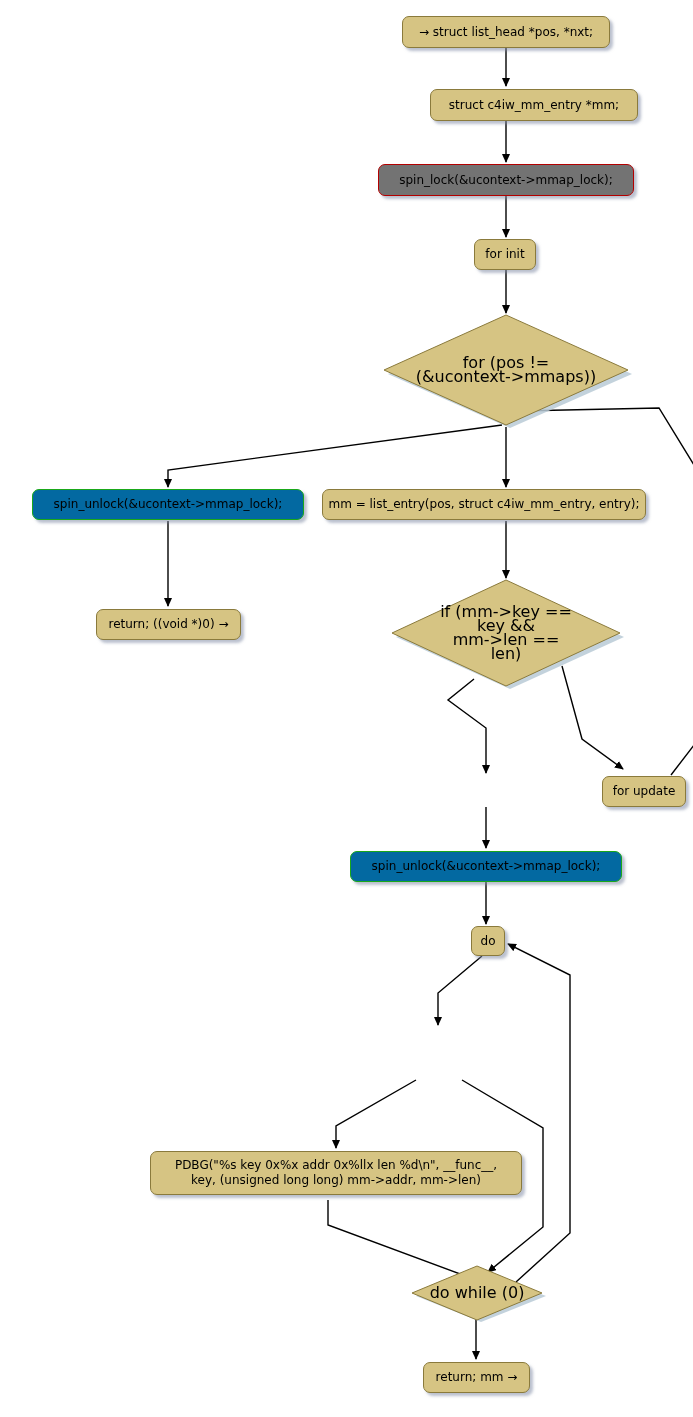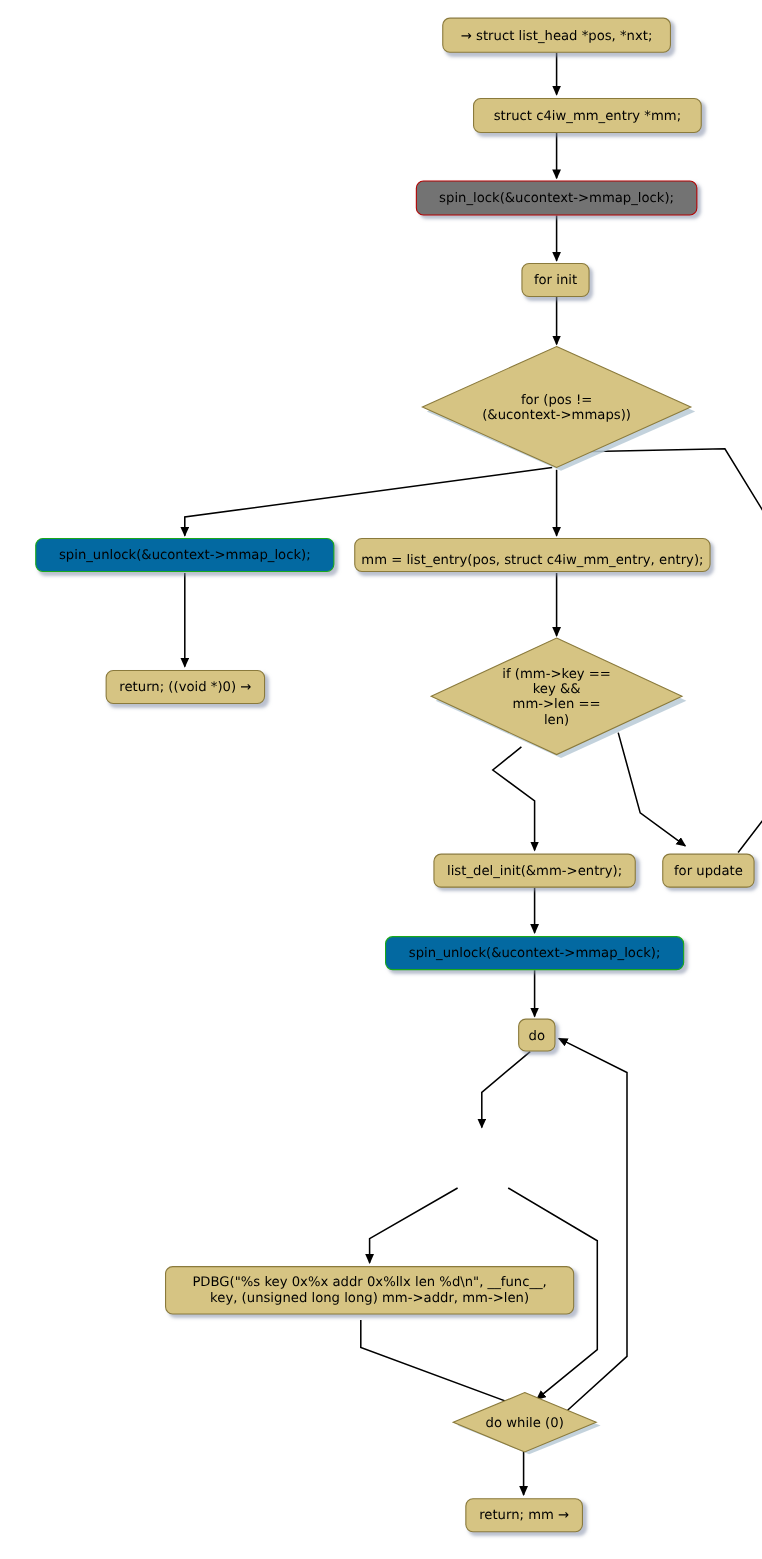--- a/index.html
+++ b/index.html
@@ -64,21 +64,21 @@
   }
   .diamond-label {
     position: absolute;
     left: 0; top: 0;
     width: 100%;
     height: 100%;
     display: flex;
     align-items: center;
     justify-content: center;
     text-align: center;
-    font-size: 12px;
+    font-size: 16px;
     line-height: 14px;
     color: #000;
     white-space: pre;
   }
 </style>
 </head>
 <body>
 
 <div id="flow-root">
 
@@ -152,42 +152,39 @@
       <polygon points="126,2 248,57 126,112 4,57" fill="#d6c483" stroke="#8a7a3c" stroke-width="1"></polygon>
     </svg>
     <div class="diamond-label">for (pos !=
 (&amp;ucontext-&gt;mmaps))</div>
   </div>
 
   <div class="node box green" style="left:16px; top:489px; width:272px; height:31px;">
     <span>spin_unlock(&amp;ucontext-&gt;mmap_lock);</span>
   </div>
 
-  <div class="node box" style="left:306px; top:489px; width:324px; height:31px;align-items:flex-end;">
+  <div class="node box" style="left:306px; top:489px; width:324px; height:31px;">
     <span>mm = list_entry(pos, struct c4iw_mm_entry, entry);</span>
   </div>
 
   <div class="node box" style="left:80px; top:609px; width:145px; height:31px;">
     <span>return; ((void *)0) →</span>
   </div>
 
   <div class="diamond-wrap" style="left:372px; top:578px; width:236px; height:110px;">
     <svg width="236" height="110" viewBox="0 0 236 110" xmlns="http://www.w3.org/2000/svg">
       <polygon points="118,4 232,56 118,108 4,56" fill="#b9cad6" opacity="0.85" transform="translate(4,3)"></polygon>
       <polygon points="118,2 232,55 118,108 4,55" fill="#d6c483" stroke="#8a7a3c" stroke-width="1"></polygon>
     </svg>
     <div class="diamond-label">if (mm-&gt;key ==
 key &amp;&amp;
 mm-&gt;len ==
 len)</div>
   </div>
 
-  <div class="node box" style="left:378px; top:776px; width:184px; height:31px;">
-    <span>list_del_init(&amp;mm-&gt;entry);</span>
-  </div>
 
   <div class="node box" style="left:586px; top:776px; width:84px; height:31px;">
     <span>for update</span>
   </div>
 
   <div class="node box green" style="left:334px; top:851px; width:272px; height:31px;">
     <span>spin_unlock(&amp;ucontext-&gt;mmap_lock);</span>
   </div>
 
   <div class="node box" style="left:455px; top:926px; width:34px; height:30px;">

